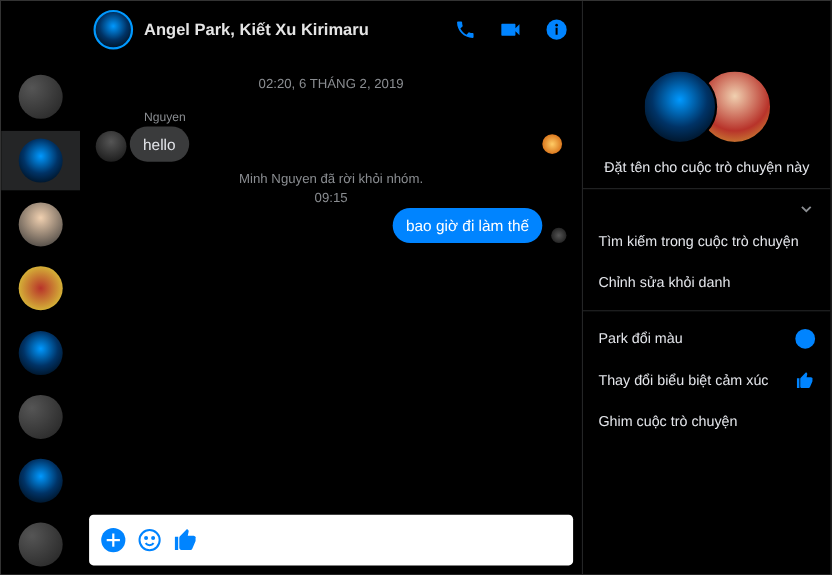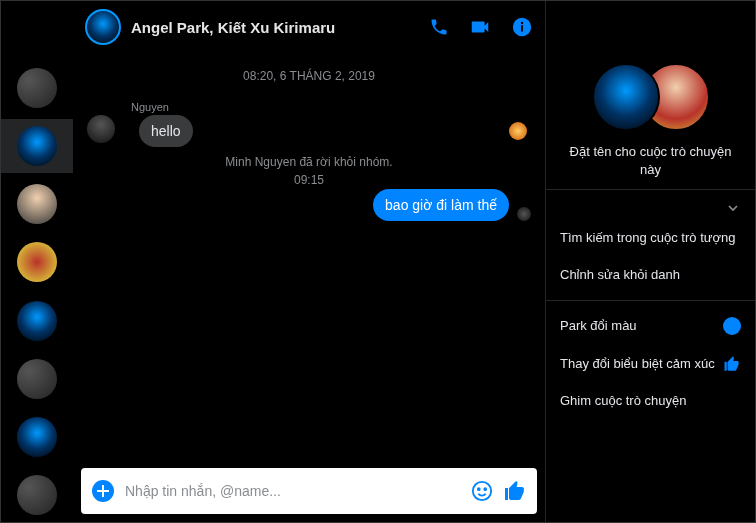--- a/index.html
+++ b/index.html
@@ -85,21 +85,21 @@
   color: #8a8d91;
   font-size: 12px;
   margin: 8px 0 18px;
 }
 .sender-name {
   color: #8a8d91;
   font-size: 11px;
   margin-left: 44px;
   margin-bottom: 2px;
 }
-.msg-row { display: flex; align-items: flex-start; gap: 24px; margin-bottom: 6px; }
+.msg-row { display: flex; align-items: flex-end; gap: 3px; margin-bottom: 6px; }
 .msg-row.incoming { justify-content: flex-start; }
 .msg-avatar { width: 28px; height: 28px; border-radius: 50%; background: radial-gradient(circle at 50% 35%, #555, #111); flex-shrink: 0; }
 .bubble {
   padding: 8px 12px;
   border-radius: 18px;
   max-width: 280px;
   font-size: 14px;
 }
 .bubble.in { background: #3a3b3c; color: #e4e6eb; }
 .bubble.out { background: #0084ff; color: #fff; }
@@ -140,21 +140,21 @@
   border: none;
   outline: none;
   font-size: 14px;
   color: #444;
   background: transparent;
 }
 .composer-input::placeholder { color: #8a8d91; }
 
 
 .info-panel {
-  width: 210px;
+  width: 226px;
   height: 100%;
   background: #000;
   border-left: 1px solid #242526;
   display: flex;
   flex-direction: column;
   padding-top: 52px;
 }
 .panel-avatars {
   display: flex;
   justify-content: center;
@@ -252,21 +252,21 @@
         <svg width="22" height="22" viewBox="0 0 24 24" fill="currentColor">
             <circle cx="12" cy="12" r="10"></circle>
             <rect x="11" y="10" width="2" height="7" fill="#000"></rect>
             <circle cx="12" cy="7.5" r="1.3" fill="#000"></circle>
           </svg>
       </span>
     </div>
   </div>
 
   <div class="messages">
-    <div class="timestamp-center">08:20, 6 THÁNG 2, 2019</div>
+    <div class="timestamp-center">02:20, 6 THÁNG 2, 2019</div>
 
     <div class="sender-name">Nguyen</div>
     <div class="msg-row incoming">
       <div class="msg-avatar"></div>
       <div class="bubble in">hello</div>
       <div class="reaction-badge"></div>
     </div>
 
     <div class="system-msg">Minh Nguyen đã rời khỏi nhóm.</div>
     <div class="system-msg">09:15</div>
@@ -278,21 +278,20 @@
   </div>
 
   <div class="composer">
     <span class="composer-btn">
       <svg width="24" height="24" viewBox="0 0 24 24" fill="currentColor">
           <circle cx="12" cy="12" r="11"></circle>
           <rect x="11" y="6" width="2" height="12" fill="#fff"></rect>
           <rect x="6" y="11" width="12" height="2" fill="#fff"></rect>
         </svg>
     </span>
-    <input class="composer-input" type="text" placeholder="Nhập tin nhắn, @name..." style="">
     <span class="composer-btn">
       <svg width="22" height="22" viewBox="0 0 24 24" fill="none" stroke="currentColor" stroke-width="2">
           <circle cx="12" cy="12" r="10"></circle>
           <circle cx="8.5" cy="10" r="1" fill="currentColor"></circle>
           <circle cx="15.5" cy="10" r="1" fill="currentColor"></circle>
           <path d="M8 15c1 1.3 2.5 2 4 2s3-.7 4-2"></path>
         </svg>
     </span>
     <span class="composer-btn">
       <svg width="24" height="24" viewBox="0 0 24 24" fill="currentColor">
@@ -309,21 +308,21 @@
   </div>
   <div class="panel-name">Đặt tên cho cuộc trò chuyện này</div>
 
   <div class="panel-section">
     <div class="section-header">
       <svg width="16" height="16" viewBox="0 0 24 24" fill="none" stroke="#8a8d91" stroke-width="2.5">
           <polyline points="6 9 12 15 18 9"></polyline>
         </svg>
     </div>
     <div class="panel-item">
-      <span class="item-text">Tìm kiếm trong cuộc trò tượng</span>
+      <span class="item-text">Tìm kiếm trong cuộc trò chuyện</span>
     </div>
     <div class="panel-item">
       <span class="item-text">Chỉnh sửa khỏi danh</span>
     </div>
   </div>
 
   <div class="panel-section">
     <div class="panel-item">
       <span class="item-text">Park đổi màu</span>
       <span class="color-dot"></span>

